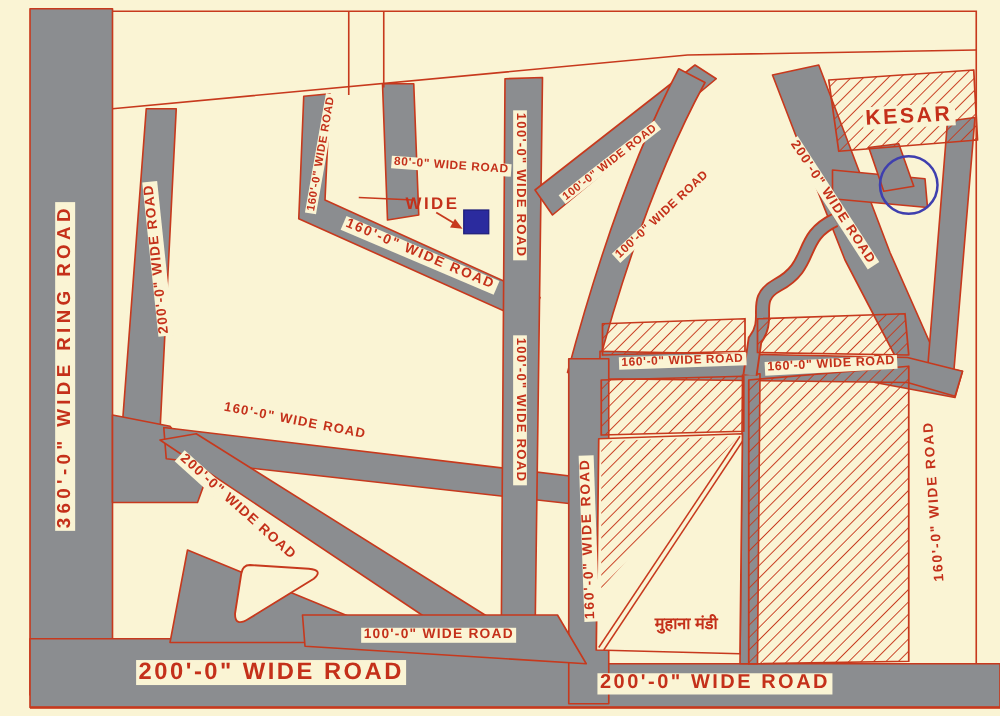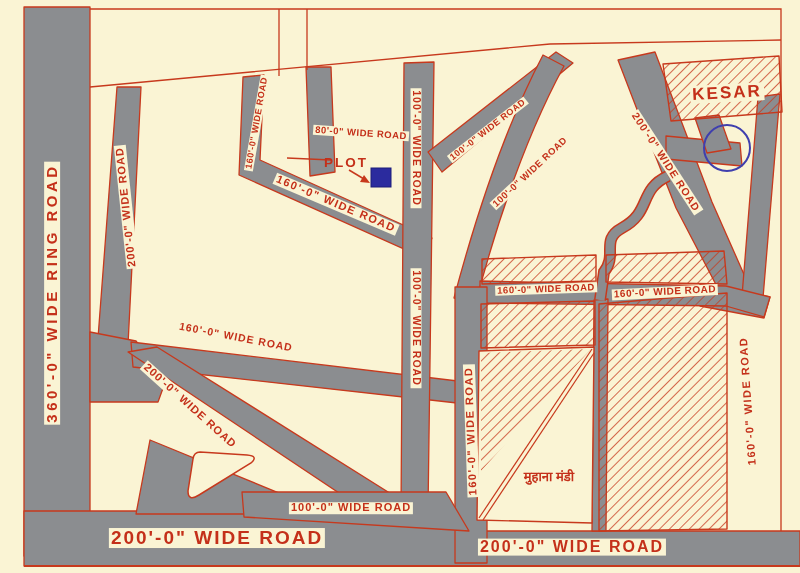--- a/index.html
+++ b/index.html
@@ -22,21 +22,21 @@
   .l-kesar  {left:727px; top:93px;  font-size:17px;  letter-spacing:2px;   transform:translate(-50%,-50%) rotate(-3deg);}
   .l-160sl  {left:546px; top:289px; font-size:9.5px; letter-spacing:.5px;  transform:translate(-50%,-50%) rotate(-2deg);}
   .l-160sr  {left:665px; top:292px; font-size:10px;  letter-spacing:.5px;  transform:translate(-50%,-50%) rotate(-3deg);}
   .l-160rv  {left:748px; top:401px; font-size:11px;  letter-spacing:1.5px; transform:translate(-50%,-50%) rotate(-94deg);}
   .l-160cv2 {left:471px; top:431px; font-size:11px;  letter-spacing:1.5px; transform:translate(-50%,-50%) rotate(-92deg);}
   .l-160lld {left:236px; top:337px; font-size:10.5px;letter-spacing:1px;   transform:translate(-50%,-50%) rotate(11deg);}
   .l-200lld {left:190px; top:406px; font-size:11px;  letter-spacing:1px;   transform:translate(-50%,-50%) rotate(42deg);}
   .l-100bh  {left:351px; top:508px; font-size:11px;  letter-spacing:1px;   transform:translate(-50%,-50%);}
   .l-200bb  {left:217px; top:538px; font-size:19px;  letter-spacing:2px;   transform:translate(-50%,-50%);}
   .l-200br  {left:572px; top:547px; font-size:16px;  letter-spacing:2px;   transform:translate(-50%,-50%);}
-  .l-muhana {left:549px; top:477px; font-size:13px;  background:transparent; transform:translate(-50%,-50%);}
+  .l-muhana {left:549px; top:499px; font-size:13px;  background:transparent; transform:translate(-50%,-50%);}
   .l-plot   {left:346px; top:163px; font-size:13.5px;letter-spacing:2px; background:transparent; transform:translate(-50%,-50%);}
 </style>
 </head>
 <body>
 
 <div class="map">
 
 <svg width="800" height="573" viewBox="0 0 800 573">
   <defs>
     <pattern id="hatch" patternUnits="userSpaceOnUse" width="7" height="7" patternTransform="rotate(-45)">
@@ -121,15 +121,15 @@
 <div class="lbl l-160sl">160'-0" WIDE ROAD</div>
 <div class="lbl l-160sr">160'-0" WIDE ROAD</div>
 <div class="lbl l-160rv">160'-0" WIDE ROAD</div>
 <div class="lbl l-160cv2">160'-0" WIDE ROAD</div>
 <div class="lbl l-160lld">160'-0" WIDE ROAD</div>
 <div class="lbl l-200lld">200'-0" WIDE ROAD</div>
 <div class="lbl l-100bh">100'-0" WIDE ROAD</div>
 <div class="lbl l-200bb">200'-0" WIDE ROAD</div>
 <div class="lbl l-200br">200'-0" WIDE ROAD</div>
 <div class="lbl l-muhana">मुहाना मंडी</div>
-<div class="lbl l-plot">PLOT</div>
+<div class="lbl l-plot">WIDE</div>
 
 </div>
 
 </body></html>

